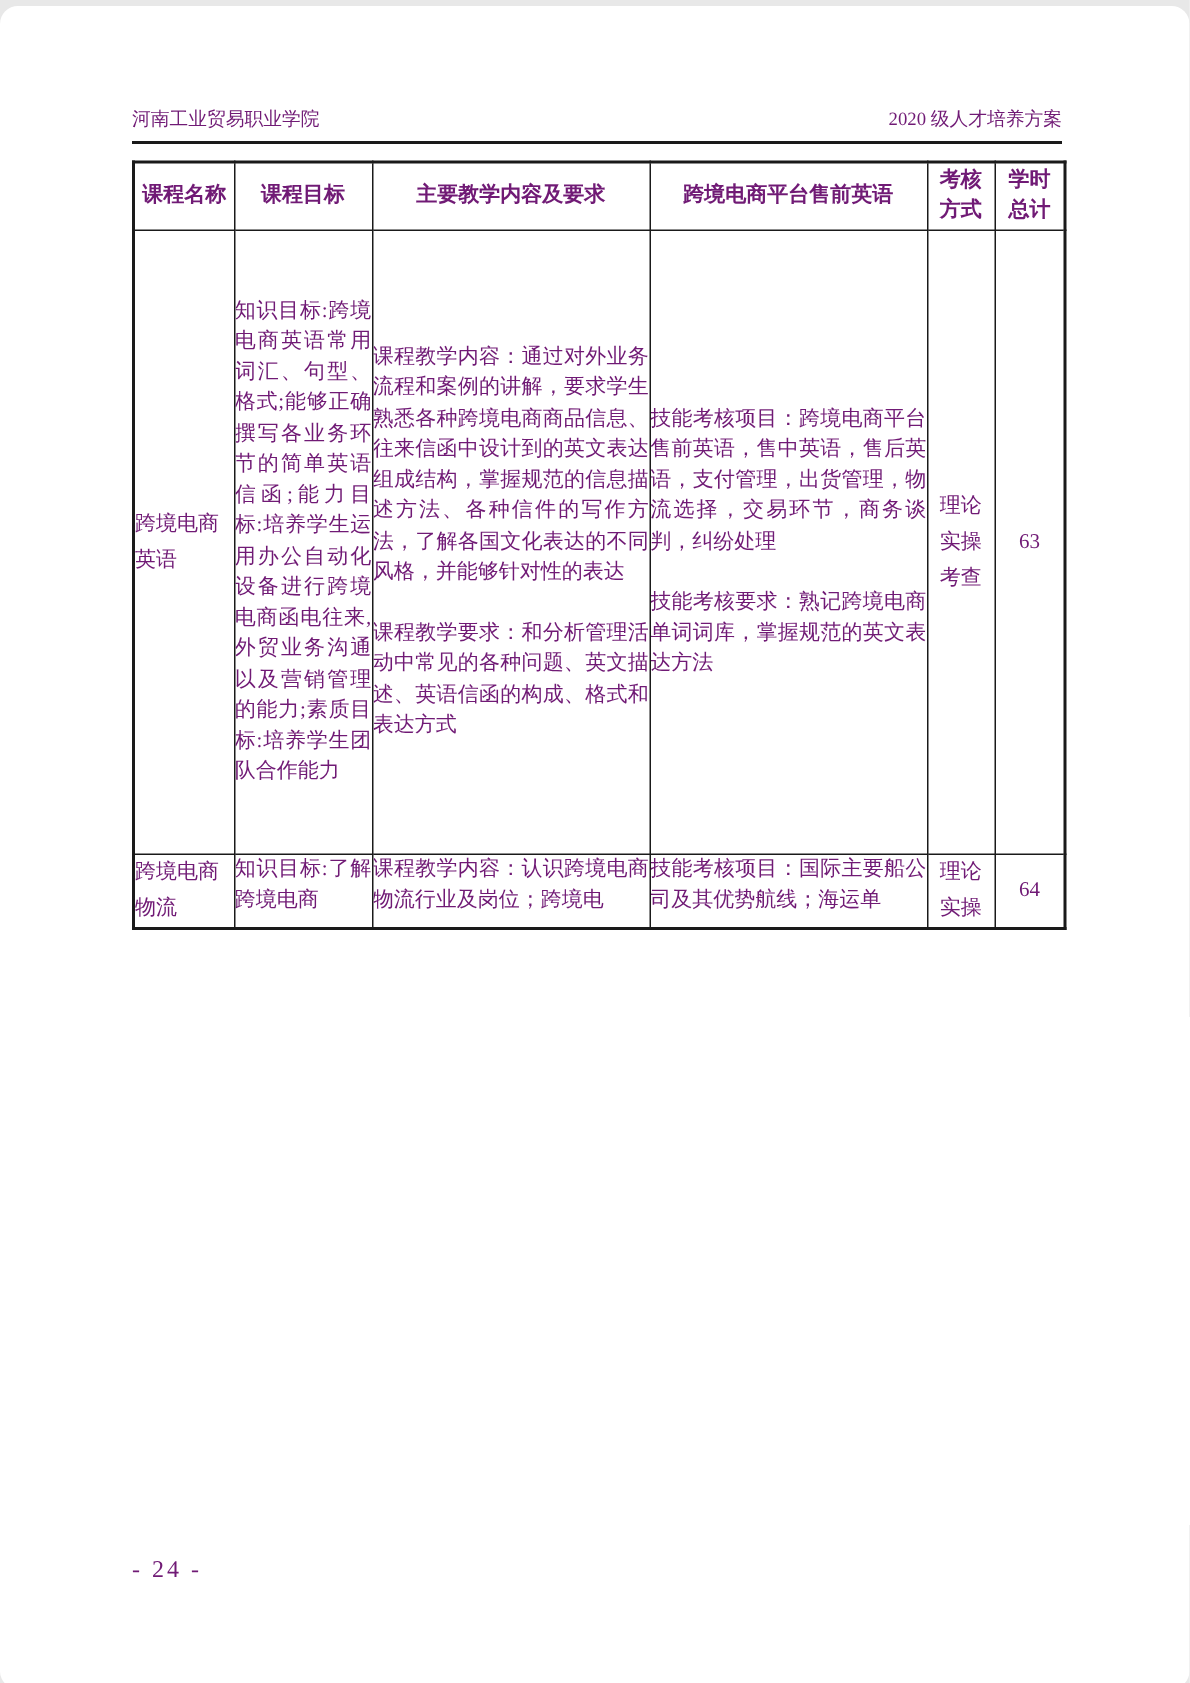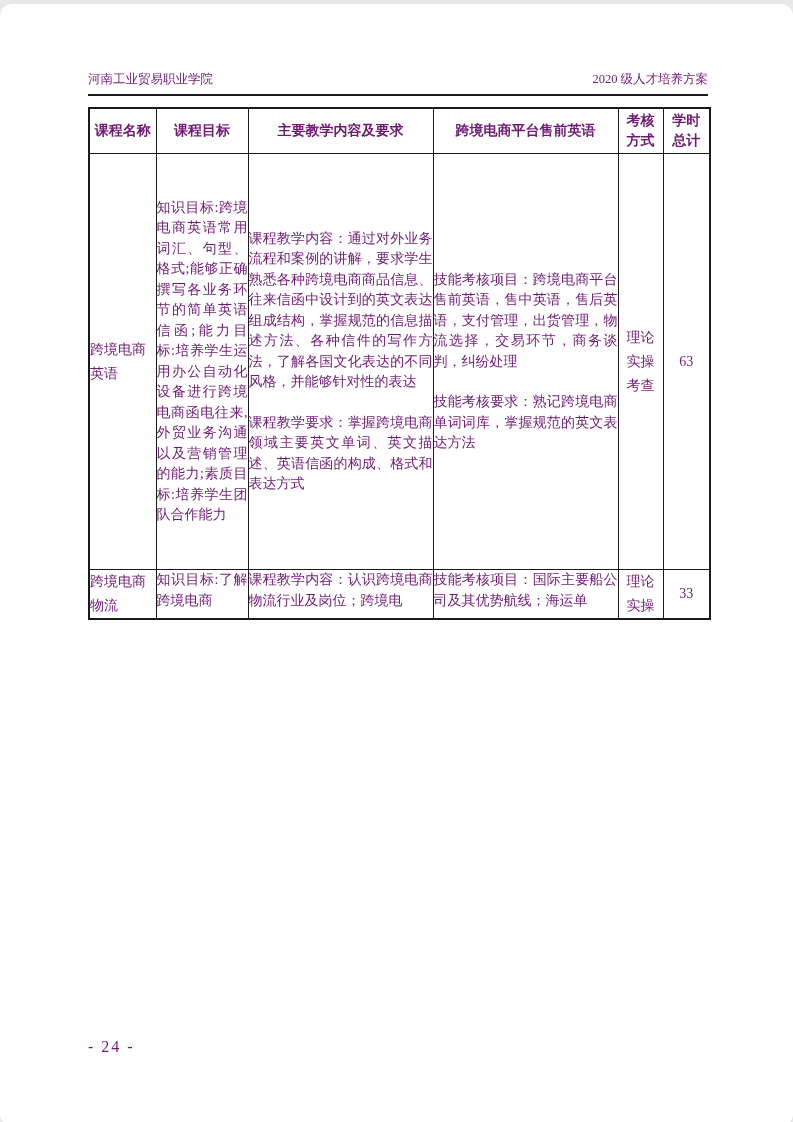--- a/index.html
+++ b/index.html
@@ -97,21 +97,21 @@
     </thead>
     <tbody>
 
       <tr class="row2">
         <td class="c-name">跨境电商英语</td>
         <td class="c-obj">
           <div class="para">知识目标:跨境电商英语常用词汇、句型、格式;能够正确撰写各业务环节的简单英语信函;能力目标:培养学生运用办公自动化设备进行跨境电商函电往来,外贸业务沟通以及营销管理的能力;素质目标:培养学生团队合作能力</div>
         </td>
         <td class="c-cont">
           <div class="para">课程教学内容：通过对外业务流程和案例的讲解，要求学生熟悉各种跨境电商商品信息、往来信函中设计到的英文表达组成结构，掌握规范的信息描述方法、各种信件的写作方法，了解各国文化表达的不同风格，并能够针对性的表达</div>
-          <div class="para gap">课程教学要求：掌握跨境电商领域主要英文单词、英文描述、英语信函的构成、格式和表达方式</div>
+          <div class="para gap">课程教学要求：和分析管理活动中常见的各种问题、英文描述、英语信函的构成、格式和表达方式</div>
         </td>
         <td class="c-assess">
           <div class="para">技能考核项目：跨境电商平台售前英语，售中英语，售后英语，支付管理，出货管理，物流选择，交易环节，商务谈判，纠纷处理</div>
           <div class="para gap">技能考核要求：熟记跨境电商单词词库，掌握规范的英文表达方法</div>
         </td>
         <td class="c-method">
           <div>理论</div>
           <div>实操</div>
           <div>考查</div>
         </td>
@@ -126,20 +126,20 @@
         <td class="c-cont">
           <div class="para">课程教学内容：认识跨境电商物流行业及岗位；跨境电</div>
         </td>
         <td class="c-assess">
           <div class="para">技能考核项目：国际主要船公司及其优势航线；海运单</div>
         </td>
         <td class="c-method">
           <div>理论</div>
           <div>实操</div>
         </td>
-        <td class="c-hours">33</td>
+        <td class="c-hours">64</td>
       </tr>
     </tbody>
   </table>
 
   <div class="page-footer">- 24 -</div>
 
 </div>
 
 </body></html>

